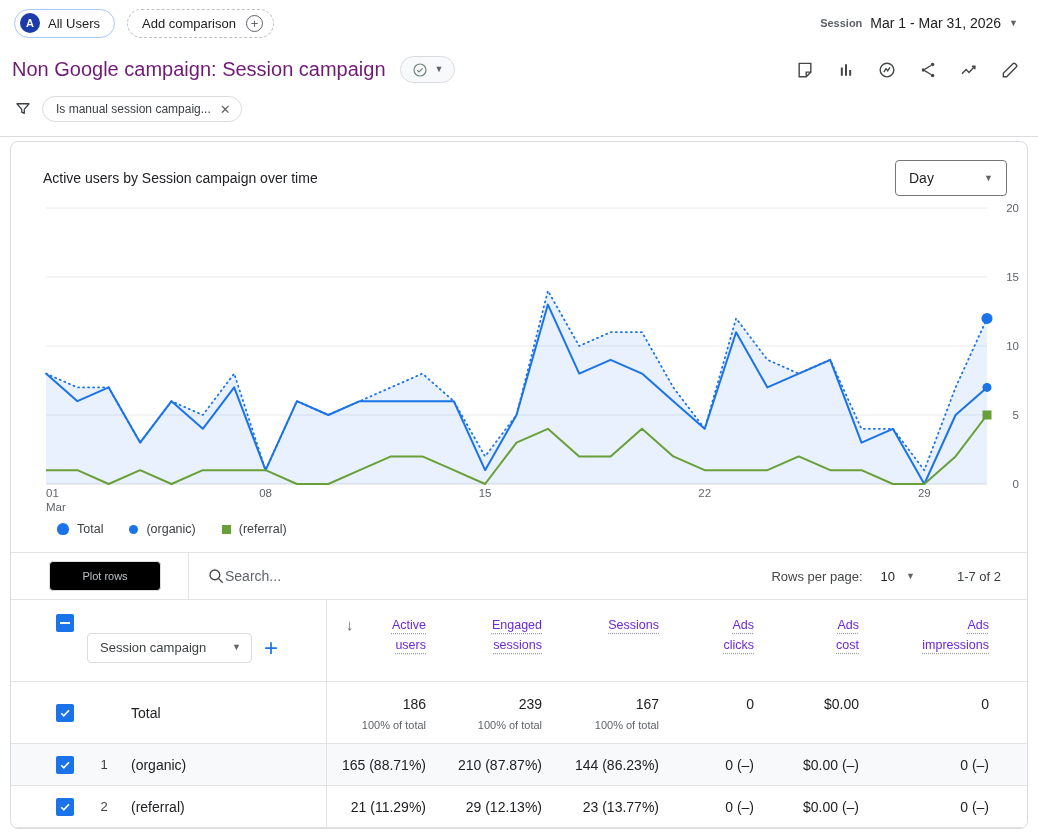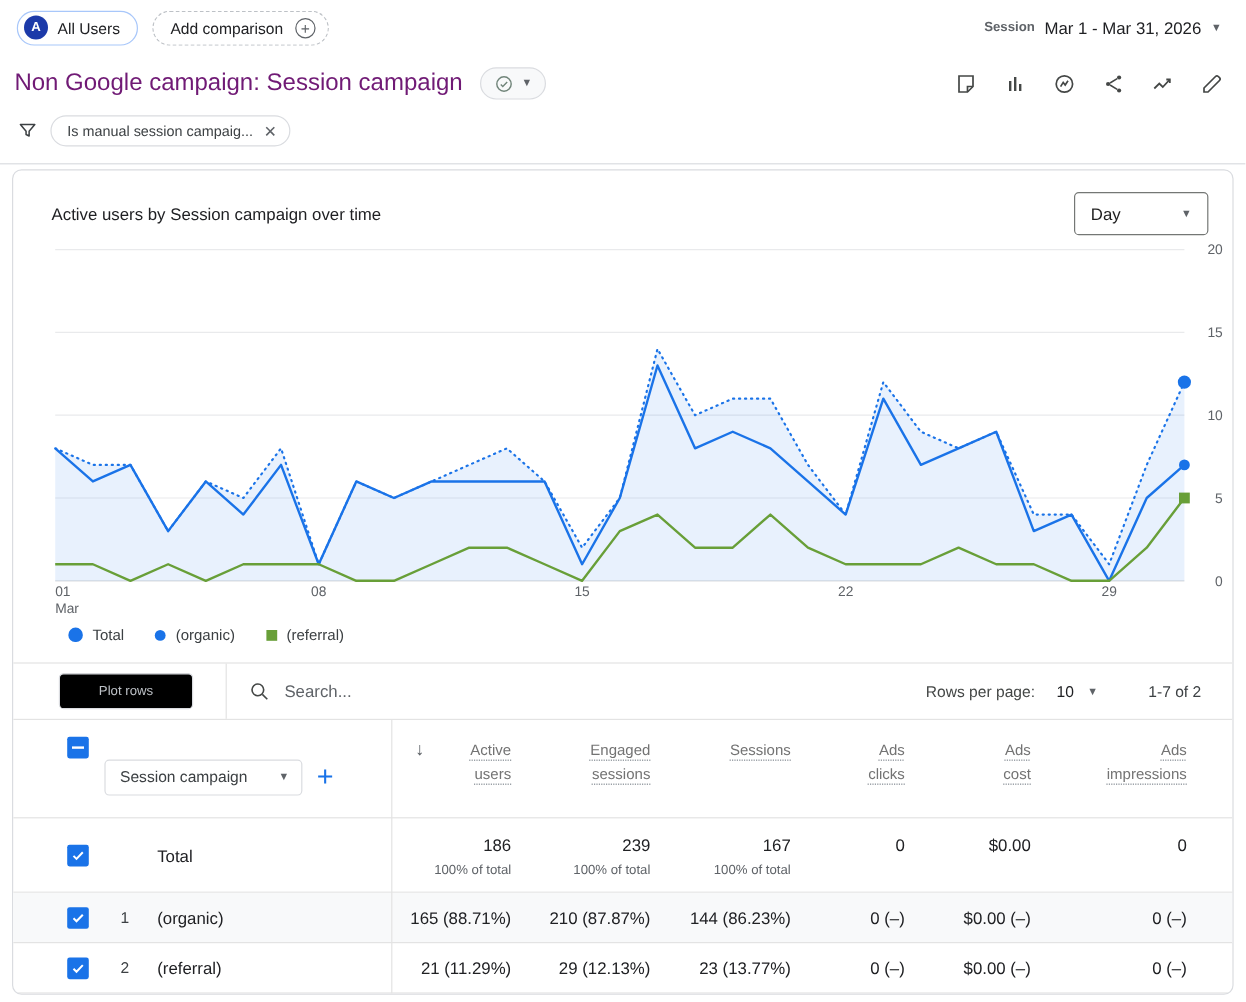--- a/index.html
+++ b/index.html
@@ -48,21 +48,21 @@
   .legend{display:flex;gap:26px;align-items:center;padding:4px 0 16px 46px}
   .legend .li{display:flex;align-items:center;gap:8px;font-size:12.5px;color:#3c4043;cursor:pointer}
   .mk{display:inline-block}
   .card-divider{border-top:1px solid #e3e3e3}
 
   
   .toolbar{display:flex;align-items:center;height:46px}
   .plotwrap{width:178px;border-right:1px solid #e3e3e3;height:100%;display:flex;align-items:center;flex:none}
   .plot-rows{margin-left:38px;width:112px;height:30px;border:1px solid #dadce0;border-radius:4px;
     background:#000000;color:#bdc1c6;font-size:11px;font-family:inherit;cursor:default}
-  .searchwrap{flex:1;display:flex;align-items:center;gap:12px;padding-left:18px}
+  .searchwrap{flex:1;display:flex;align-items:center;gap:0;padding-left:18px}
   .searchwrap input{border:none;outline:none;font-size:14px;font-family:inherit;color:#202124;width:320px;background:transparent}
   .searchwrap input::placeholder{color:#5f6368}
   .toolbar-right{display:flex;align-items:center;padding-right:26px;font-size:13px;color:#444746}
   .rpp-value{display:flex;align-items:center;gap:11px;margin-left:18px;color:#202124;cursor:pointer}
   .pagination{margin-left:42px;color:#3c4043}
 
   
   .rows{position:relative;border-top:1px solid #e3e3e3}
   .vline{position:absolute;top:0;bottom:0;left:315px;width:1px;background:#e3e3e3}
   .trow{display:grid;grid-template-columns:76px 34px 205px 100px 116px 117px 95px 105px 130px 1fr}
@@ -70,21 +70,21 @@
   .cb{width:18px;height:18px;border-radius:2px;background:#1a73e8;display:inline-flex;flex:none;
     align-items:center;justify-content:center;cursor:pointer}
   .cb .dash{width:10px;height:2px;background:#fff}
   .cbcell{padding-left:45px;display:flex;align-items:center}
   .thead .cbcell{align-items:flex-start;padding-top:14px}
   .dimsel{grid-column:2/4;display:flex;align-items:center;gap:12px;padding-top:14px}
   .dim-select{width:165px;height:30px;border:1px solid #dadce0;border-radius:4px;display:flex;
     align-items:center;justify-content:space-between;padding:0 10px 0 12px;font-size:13px;color:#3c4043;cursor:pointer}
   .plus-blue{color:#1a73e8;font-size:24px;line-height:20px;cursor:pointer}
   .mhead{position:relative;text-align:right;padding-top:15px;font-size:12.5px}
-  .colhead{display:inline-block;width:min-content;text-align:right;color:#737373;line-height:1.6;
+  .colhead{display:inline-block;width:min-content;text-align:right;color:#6d28d9;line-height:1.6;
     text-decoration:underline dotted;text-decoration-color:#9aa0a6;text-underline-offset:4px;cursor:pointer}
   .sortarrow{position:absolute;left:20px;top:16px;font-size:15px;color:#5f6368;cursor:pointer}
   .trow.total{height:62px;border-bottom:1px solid #e3e3e3}
   .namecell{padding-left:10px;font-size:14px;display:flex;align-items:center;color:#202124}
   .idxcell{display:flex;align-items:center;justify-content:center;font-size:13px;color:#3c4043}
   .mval{display:flex;flex-direction:column;align-items:flex-end;padding-top:14px;font-size:14px}
   .mval .v{font-weight:500;color:#202124}
   .mval .sub{font-size:11px;color:#5f6368;margin-top:7px}
   .trow.datarow{height:42px;border-bottom:1px solid #e3e3e3}
   .datarow.alt{background:#f8f9fa}

